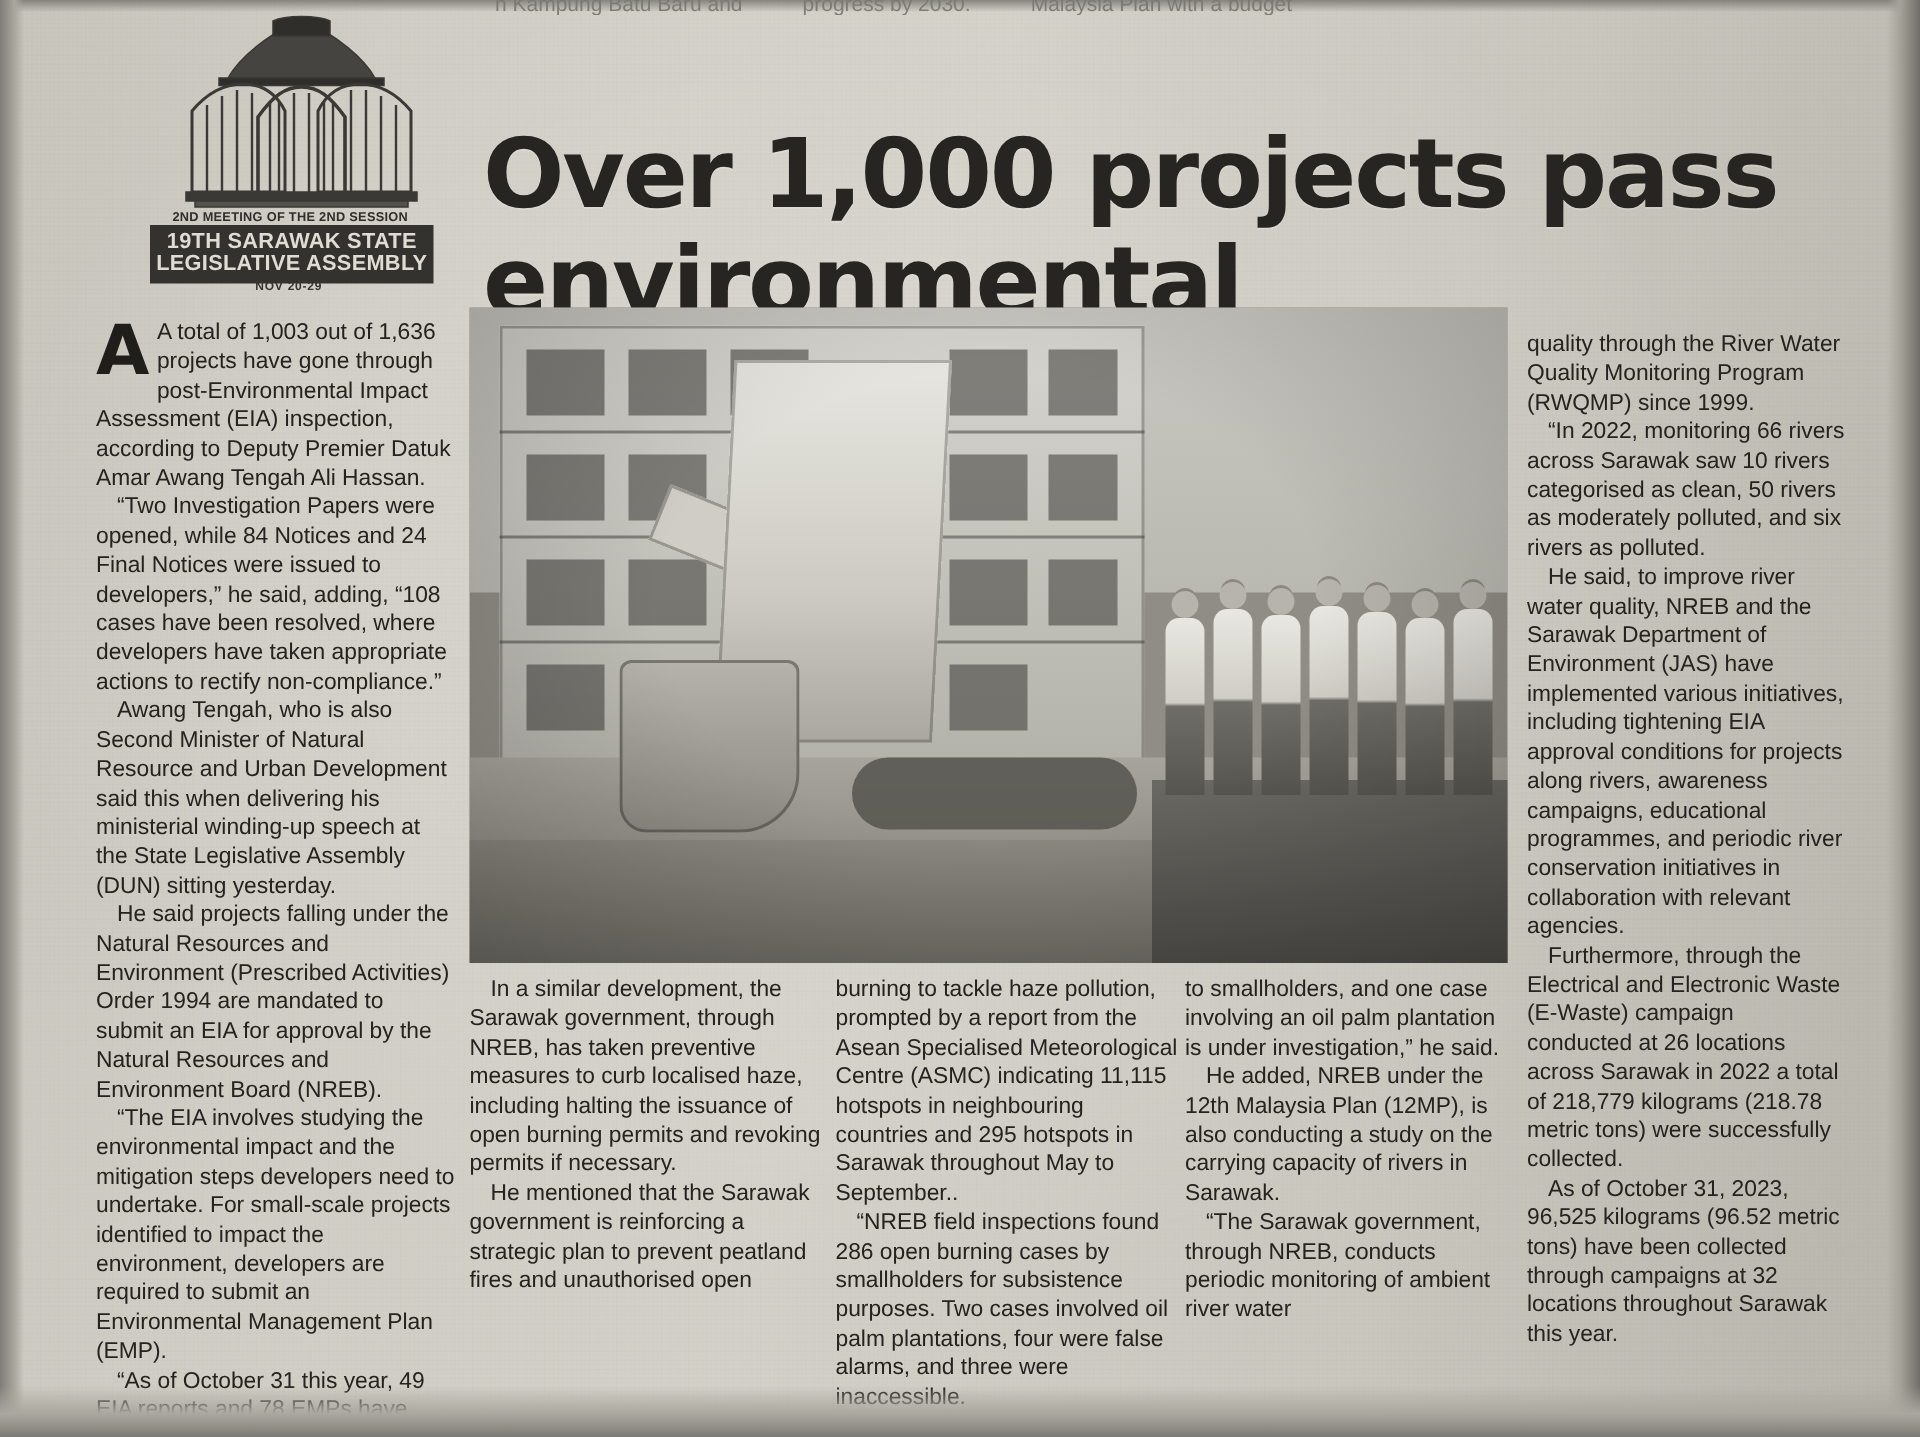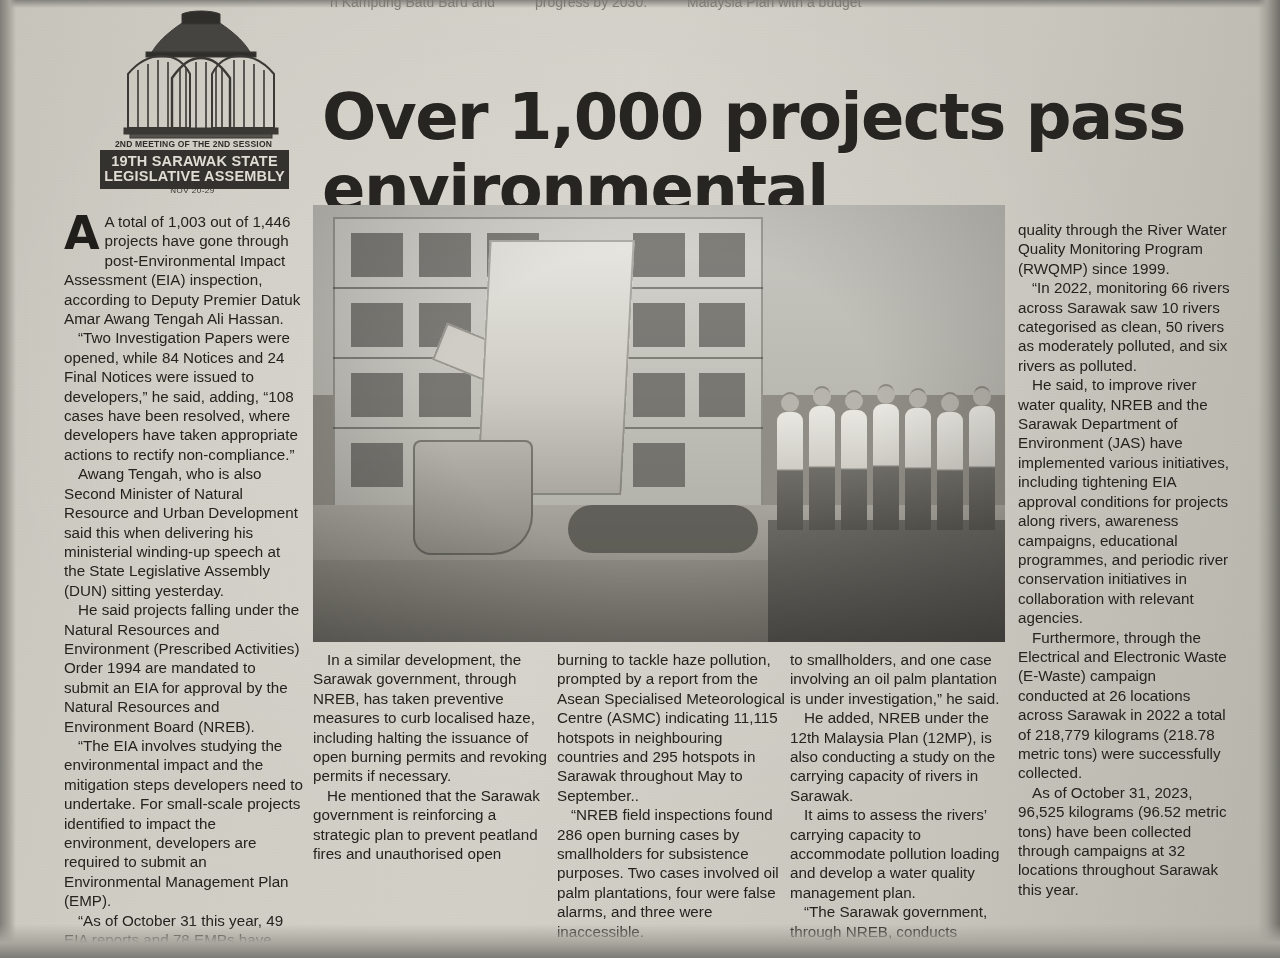--- a/index.html
+++ b/index.html
@@ -91,21 +91,21 @@
     font-weight: bold;
     line-height: 15px;
     padding: 4px 2px 5px 2px;
     text-align: center;
     letter-spacing: 0.2px;
   }
   .logo-date {
     position: absolute;
     left: 100px; top: 186px; width: 185px;
     text-align: center;
-    font-size: 8px; font-weight: normal; color: #35342f;
+    font-size: 8px; font-weight: bold; color: #35342f;
     letter-spacing: 0.5px;
   }
 
   
   #headline {
     position: absolute;
     left: 322px; top: 38px;
     width: 880px;
     color: #262521;
     font-family: "DejaVu Sans", sans-serif;
@@ -342,21 +342,21 @@
           </div>
         <div class="ph-person" style="left:196px;height:124px">
             <div class="ph-head"></div>
           </div>
       </div>
       <div class="ph-vign"></div>
     </div>
   </div>
 
   <div class="col" id="col1">
-    <p class="noindent"><span class="dropcap">A</span><span>A total of 1,003 out of 1,446 projects have gone through post-Environmental Impact Assessment (EIA) inspection, according to Deputy Premier Datuk Amar Awang Tengah Ali Hassan.</span></p>
+    <p class="noindent"><span class="dropcap">A</span><span>A total of 1,003 out of 1,636 projects have gone through post-Environmental Impact Assessment (EIA) inspection, according to Deputy Premier Datuk Amar Awang Tengah Ali Hassan.</span></p>
     <p>“Two Investigation Papers were opened, while 84 Notices and 24 Final Notices were issued to developers,” he said, adding, “108 cases have been resolved, where developers have taken appropriate actions to rectify non-compliance.”</p>
     <p>Awang Tengah, who is also Second Minister of Natural Resource and Urban Development said this when delivering his ministerial winding-up speech at the State Legislative Assembly (DUN) sitting yesterday.</p>
     <p>He said projects falling under the Natural Resources and Environment (Prescribed Activities) Order 1994 are mandated to submit an EIA for approval by the Natural Resources and Environment Board (NREB).</p>
     <p>“The EIA involves studying the environmental impact and the mitigation steps developers need to undertake. For small-scale projects identified to impact the environment, developers are required to submit an Environmental Management Plan (EMP).</p>
     <p>“As of October 31 this year, 49 EIA reports and 78 EMPs have been received. Out of these, 48 EIA reports and 72 EMPs have been</p>
   </div>
 
   <div class="col" id="col2">
     <p>In a similar development, the Sarawak government, through NREB, has taken preventive measures to curb localised haze, including halting the issuance of open burning permits and revoking permits if necessary.</p>
     <p>He mentioned that the Sarawak government is reinforcing a strategic plan to prevent peatland fires and unauthorised open</p>
@@ -364,21 +364,20 @@
 
   <div class="col" id="col3">
     <p class="noindent">burning to tackle haze pollution, prompted by a report from the Asean Specialised Meteorological Centre (ASMC) indicating 11,115 hotspots in neighbouring countries and 295 hotspots in Sarawak throughout May to September..</p>
     <p>“NREB field inspections found 286 open burning cases by smallholders for subsistence purposes. Two cases involved oil palm plantations, four were false alarms, and three were inaccessible.</p>
     <p>“Verbal warnings were given</p>
   </div>
 
   <div class="col" id="col4">
     <p class="noindent">to smallholders, and one case involving an oil palm plantation is under investigation,” he said.</p>
     <p>He added, NREB under the 12th Malaysia Plan (12MP), is also conducting a study on the carrying capacity of rivers in Sarawak.</p>
-    <p>It aims to assess the rivers’ carrying capacity to accommodate pollution loading and develop a water quality management plan.</p>
     <p>“The Sarawak government, through NREB, conducts periodic monitoring of ambient river water</p>
   </div>
 
   <div class="col" id="col5">
     <p class="noindent">quality through the River Water Quality Monitoring Program (RWQMP) since 1999.</p>
     <p>“In 2022, monitoring 66 rivers across Sarawak saw 10 rivers categorised as clean, 50 rivers as moderately polluted, and six rivers as polluted.</p>
     <p>He said, to improve river water quality, NREB and the Sarawak Department of Environment (JAS) have implemented various initiatives, including tightening EIA approval conditions for projects along rivers, awareness campaigns, educational programmes, and periodic river conservation initiatives in collaboration with relevant agencies.</p>
     <p>Furthermore, through the Electrical and Electronic Waste (E-Waste) campaign conducted at 26 locations across Sarawak in 2022 a total of 218,779 kilograms (218.78 metric tons) were successfully collected.</p>
     <p>As of October 31, 2023, 96,525 kilograms (96.52 metric tons) have been collected through campaigns at 32 locations throughout Sarawak this year.</p>
   </div>

